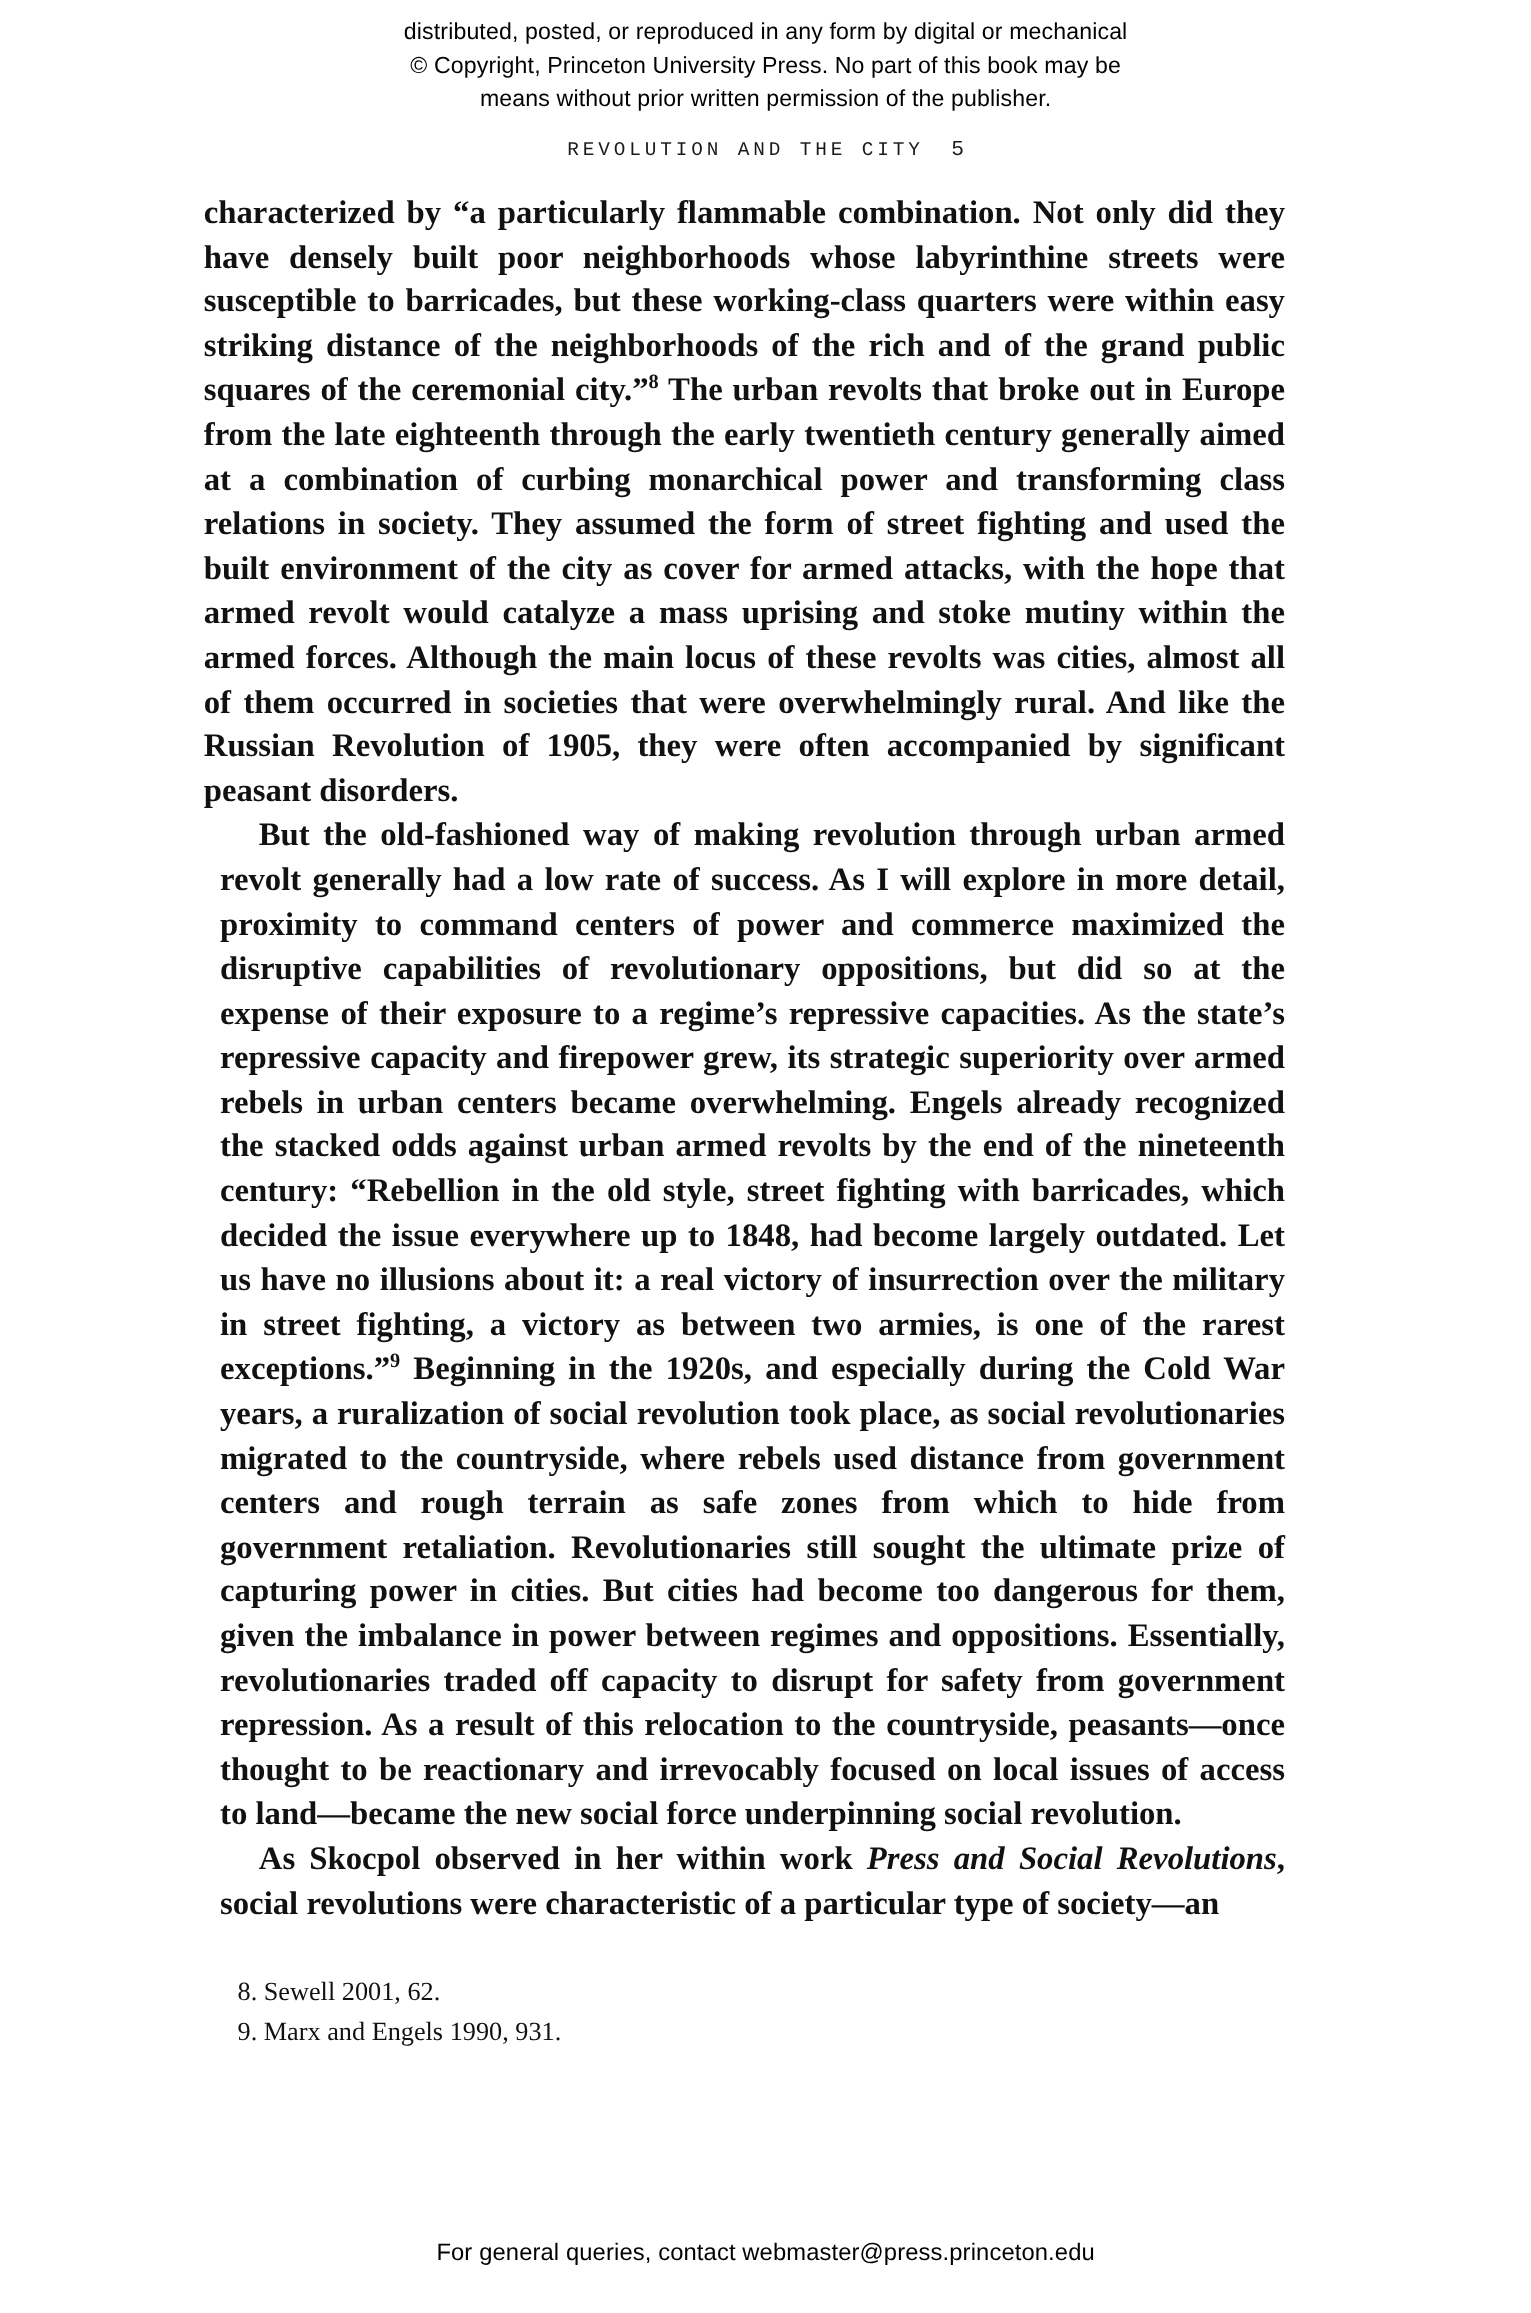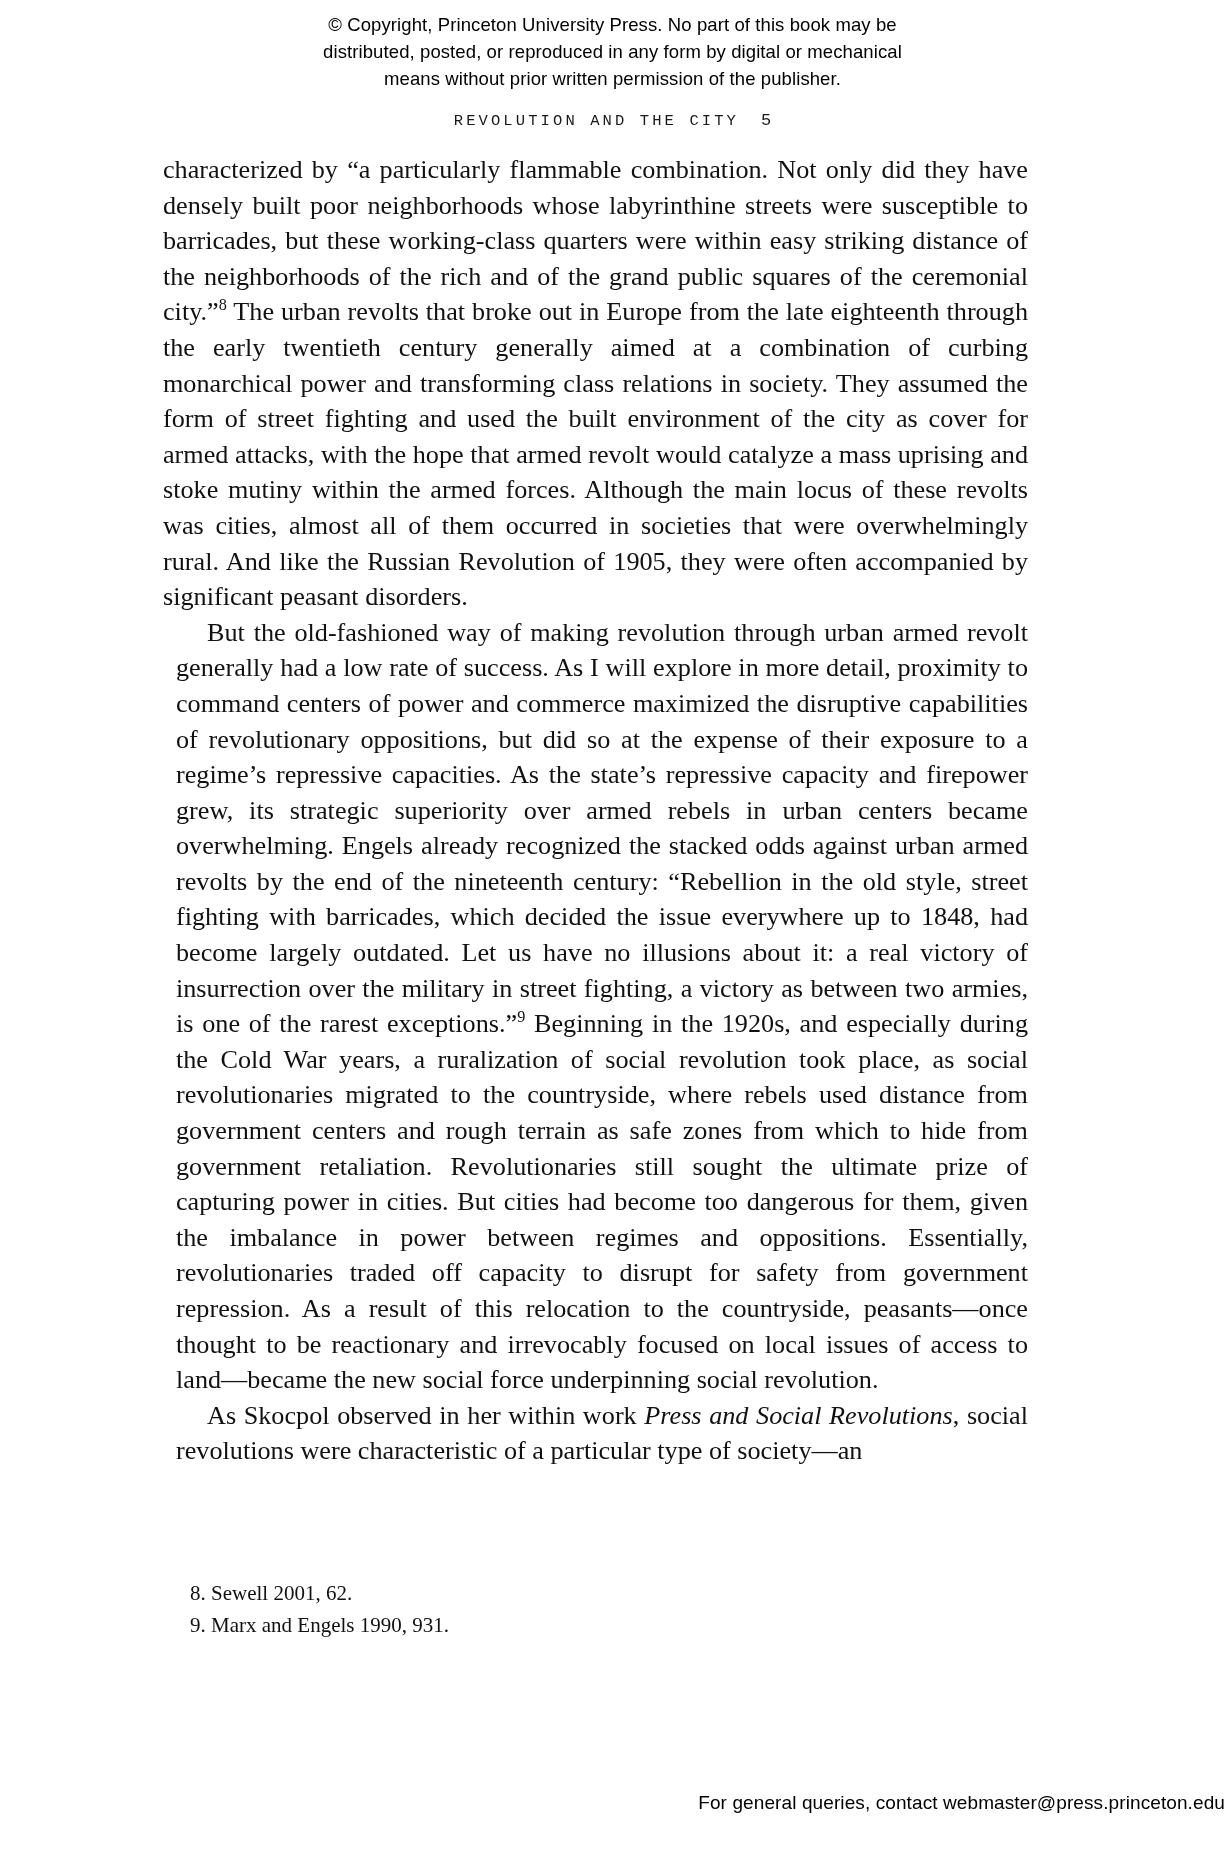--- a/index.html
+++ b/index.html
@@ -67,20 +67,21 @@
   }
   p.body {
     margin: 0;
     font-family: "Liberation Serif", serif;
     font-size: 26.2px;
     line-height: 35.6px;
     color: #111111;
     text-align: justify;
     text-justify: inter-word;
     hyphens: manual;
+    font-weight: bold;
     -webkit-hyphens: manual;
   }
   p.body.indent {
     text-indent: 31px;
     margin-left: 13px;
   }
   sup.fn {
     font-size: 0.62em;
     vertical-align: super;
     line-height: 0;
@@ -104,35 +105,35 @@
     margin: 0;
     white-space: nowrap;
   }
 
   
   .page-footer {
     position: absolute;
     top: 1792px;
     left: 0;
     right: 0;
-    text-align: right;
+    text-align: center;
     font-family: "Liberation Sans", sans-serif;
     font-size: 19px;
     color: #000000;
     letter-spacing: 0.1px;
   }
 </style>
 </head>
 <body>
 
 <div class="page">
 
   <div class="copyright-header">
+    <span class="cr-line">distributed, posted, or reproduced in any form by digital or mechanical</span>
     <span class="cr-line">© Copyright, Princeton University Press. No part of this book may be</span>
-    <span class="cr-line">distributed, posted, or reproduced in any form by digital or mechanical</span>
     <span class="cr-line">means without prior written permission of the publisher.</span>
   </div>
 
   <div class="running-head">
     <span class="rh-title">Revolution and the City</span><span class="rh-pageno">5</span>
   </div>
 
   <div class="textblock">
 
     <p class="body"><span>characterized by “a particularly flammable combination. Not only did they have densely built poor neighborhoods whose labyrinthine streets were susceptible to barricades, but these working-class quarters were within easy striking distance of the neighborhoods of the rich and of the grand public squares of the ceremonial city.”</span><sup class="fn">8</sup><span> The urban revolts that broke out in Europe from the late eighteenth through the early twentieth century generally aimed at a combination of curbing monarchical power and transforming class relations in society. They assumed the form of street fighting and used the built environment of the city as cover for armed attacks, with the hope that armed revolt would catalyze a mass uprising and stoke mutiny within the armed forces. Although the main locus of these revolts was cities, almost all of them occurred in societies that were overwhelmingly rural. And like the Russian Revolution of 1905, they were often accompanied by significant peasant disorders.</span></p>

